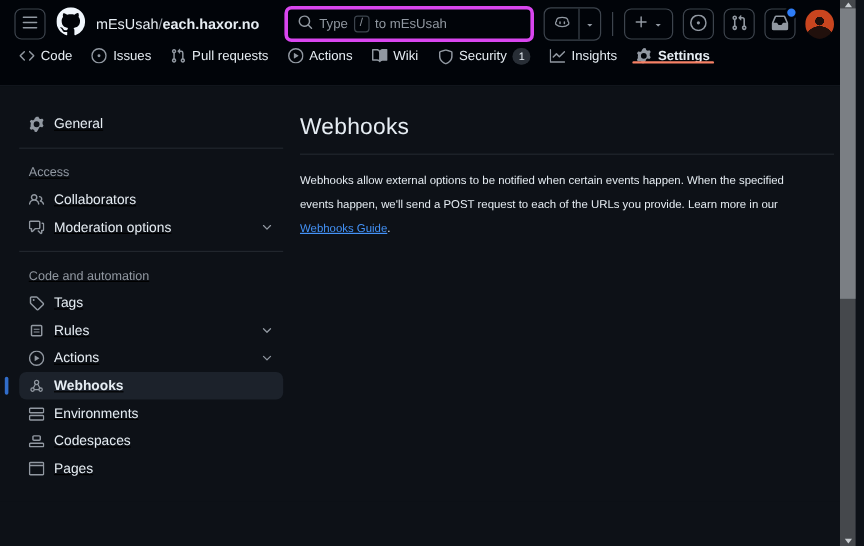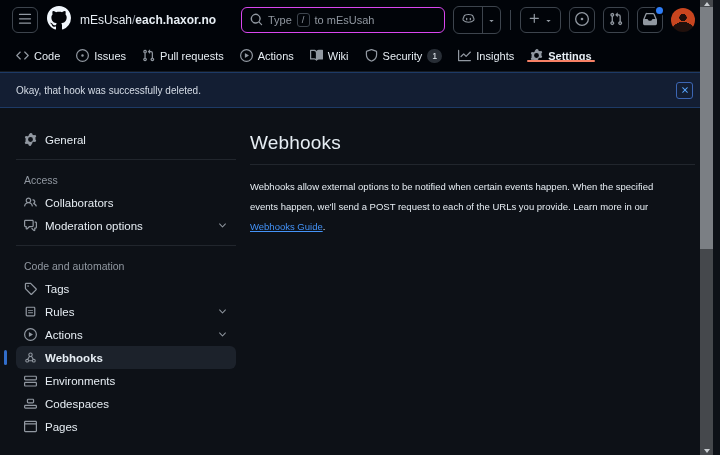--- a/index.html
+++ b/index.html
@@ -16,21 +16,21 @@
   .iconbtn{position:relative;width:26px;height:26px;flex:none;display:flex;align-items:center;justify-content:center;
     background:transparent;border:1px solid #3d444d;border-radius:6px;color:#9198a1;padding:0;cursor:pointer;}
   .iconbtn svg{width:14px;height:14px;}
   .logo{width:26px;height:26px;flex:none;display:flex;align-items:center;justify-content:center;color:#f0f6fc;}
   .logo svg{width:24px;height:24px;}
   .crumb{display:flex;align-items:center;gap:0;font-size:12px;color:#e6edf3;white-space:nowrap;}
   .crumb .sep{color:#9198a1;}
   .crumb .repo{font-weight:700;}
   .spacer{flex:1;}
   .search{width:186px;height:24px;flex:none;display:flex;align-items:center;gap:5px;padding:0 8px;
-    border:1px solid #d946ef;border-radius:6px;color:#9198a1;font-size:11px;cursor:text;}
+    border:3px solid #d946ef;border-radius:6px;color:#9198a1;font-size:11px;cursor:text;}
   .search svg{width:13px;height:13px;flex:none;}
   .key{border:1px solid #3d444d;border-radius:3px;font-size:9.5px;line-height:12px;padding:0 4px;}
   .split{display:flex;height:26px;flex:none;border:1px solid #3d444d;border-radius:6px;overflow:hidden;}
   .split button{background:none;border:none;color:#9198a1;display:flex;align-items:center;justify-content:center;padding:0;cursor:pointer;}
   .split button:first-child{width:29px;border-right:1px solid #3d444d;}
   .split button:last-child{width:17px;}
   .split svg{width:13px;height:13px;}
   .split .caret svg{width:9px;height:9px;}
   .vdiv{width:1px;height:20px;background:#3d444d;flex:none;margin:0 1px;}
   .combo{display:flex;align-items:center;gap:3px;height:26px;padding:0 7px;flex:none;
@@ -38,37 +38,37 @@
   .combo svg{width:13px;height:13px;}
   .combo .caret svg{width:9px;height:9px;}
   .dot{position:absolute;top:-3px;right:-3px;width:7px;height:7px;border-radius:50%;background:#2e7df7;border:2px solid #010409;}
   .avatar{width:24px;height:24px;flex:none;border-radius:50%;cursor:pointer;
     background:
       radial-gradient(circle at 50% 108%, #21100c 0 42%, rgba(0,0,0,0) 43%),
       radial-gradient(circle at 50% 40%, #1d0f0c 0 19%, rgba(0,0,0,0) 20%),
       radial-gradient(circle, #c8451f 0 70%, #7e2a10 100%);}
 
   
-  .repo-nav{height:32px;display:flex;align-items:center;padding:0 8px;background:#010409;border-bottom:1px solid #161b22;box-sizing:border-box;}
+  .repo-nav{height:32px;display:flex;align-items:flex-start;padding:0 8px;background:#010409;border-bottom:1px solid #161b22;box-sizing:border-box;}
   .tab{display:flex;align-items:center;gap:5px;padding:0 8px;font-size:11px;color:#e6edf3;position:relative;text-decoration:none;cursor:pointer;white-space:nowrap;}
   .tab svg{width:13px;height:13px;color:#9198a1;}
   .tab .counter{background:rgba(99,110,123,.4);border-radius:10px;font-size:9px;line-height:14px;padding:0 5px;color:#e6edf3;}
   .tab.active span.tlabel{font-weight:700;}
   .tab.active::after{content:"";position:absolute;left:5px;right:5px;bottom:0;height:2px;border-radius:2px;background:#f78166;}
 
   
   .banner{height:36px;background:#131e33;border-top:1px solid #1d3a66;border-bottom:1px solid #1d3a66;
     display:flex;align-items:center;padding:0 14px 0 16px;font-size:10px;color:#d5dce6;box-sizing:border-box;}
   .banner .close{margin-left:auto;width:17px;height:17px;flex:none;border:1px solid #3c66b4;border-radius:3px;
     background:transparent;color:#58a6ff;display:flex;align-items:center;justify-content:center;padding:0;cursor:pointer;}
   .banner .close svg{width:10px;height:10px;}
 
   
   .content{display:flex;height:346px;background:#0d1117;}
-  aside{width:244px;flex:none;padding:20px 8px 0 16px;box-sizing:border-box;}
+  aside{width:244px;flex:none;padding:20px 8px 0 16px;box-sizing:border-box;text-decoration:underline;}
   .sdivider{border-top:1px solid #21262d;margin:8px 0;}
   .slabel{font-size:10.5px;color:#9198a1;padding:6px 8px 5px;}
   .sitem{display:flex;align-items:center;gap:8px;height:23px;padding:0 8px;border-radius:6px;
     color:#e6edf3;font-size:11.5px;position:relative;text-decoration:none;cursor:pointer;box-sizing:border-box;}
   .sitem .sicon{display:flex;}
   .sitem svg{width:13px;height:13px;color:#9198a1;flex:none;}
   .sitem .chev{margin-left:auto;display:flex;}
   .sitem .chev svg{width:11px;height:11px;}
   .sitem.selected{background:#1c222b;font-weight:700;}
   .sitem.selected::before{content:"";position:absolute;left:-12px;top:4px;width:3px;height:15px;border-radius:2px;background:#316dca;}
@@ -228,28 +228,20 @@
       <a class="tab active">
         <span style="display:flex">
           <svg viewBox="0 0 16 16" fill="currentColor" aria-hidden="true">
             <path d="M8 0a8.2 8.2 0 0 1 1.701.178c.179.04.32.18.369.357l.33 1.192c.068.248.25.446.49.55.223.097.44.21.65.336.226.135.496.166.741.085l1.175-.388a.52.52 0 0 1 .503.127c.395.398.735.852 1.008 1.35a.52.52 0 0 1-.02.522l-.737 1.057a.768.768 0 0 0-.124.636c.044.238.067.483.067.733 0 .25-.023.495-.067.733a.768.768 0 0 0 .124.636l.737 1.057a.52.52 0 0 1 .02.522 8.06 8.06 0 0 1-1.008 1.35.52.52 0 0 1-.503.127l-1.175-.388a.768.768 0 0 0-.741.085 5.57 5.57 0 0 1-.65.336.768.768 0 0 0-.49.55l-.33 1.192a.52.52 0 0 1-.369.357A8.2 8.2 0 0 1 8 16a8.2 8.2 0 0 1-1.701-.178.52.52 0 0 1-.369-.357l-.33-1.192a.768.768 0 0 0-.49-.55 5.57 5.57 0 0 1-.65-.336.768.768 0 0 0-.741-.085l-1.175.388a.52.52 0 0 1-.503-.127 8.06 8.06 0 0 1-1.008-1.35.52.52 0 0 1 .02-.522l.737-1.057a.768.768 0 0 0 .124-.636A4.57 4.57 0 0 1 2 8c0-.25.023-.495.067-.733a.768.768 0 0 0-.124-.636l-.737-1.057a.52.52 0 0 1-.02-.522 8.06 8.06 0 0 1 1.008-1.35.52.52 0 0 1 .503-.127l1.175.388c.245.08.515.05.741-.085.21-.125.427-.239.65-.336a.768.768 0 0 0 .49-.55l.33-1.192a.52.52 0 0 1 .369-.357A8.2 8.2 0 0 1 8 0zm0 5a3 3 0 1 0 0 6 3 3 0 0 0 0-6z"></path>
           </svg>
         </span>
         <span class="tlabel">Settings</span>
       </a>
     </nav>
 
-  <div class="banner">
-    <span>Okay, that hook was successfully deleted.</span>
-    <button class="close">
-        <span><svg viewBox="0 0 16 16" fill="currentColor" aria-hidden="true">
-            <path d="M3.72 3.72a.75.75 0 0 1 1.06 0L8 6.94l3.22-3.22a.749.749 0 0 1 1.275.326.749.749 0 0 1-.215.734L9.06 8l3.22 3.22a.749.749 0 0 1-.326 1.275.749.749 0 0 1-.734-.215L8 9.06l-3.22 3.22a.751.751 0 0 1-1.042-.018.751.751 0 0 1-.018-1.042L6.94 8 3.72 4.78a.75.75 0 0 1 0-1.06z"></path>
-          </svg></span>
-      </button>
-  </div>
 
   <div class="content">
     <aside id="sidebar">
         <a class="sitem">
           <span class="sicon">
             <svg viewBox="0 0 16 16" fill="currentColor" aria-hidden="true">
               <path d="M8 0a8.2 8.2 0 0 1 1.701.178c.179.04.32.18.369.357l.33 1.192c.068.248.25.446.49.55.223.097.44.21.65.336.226.135.496.166.741.085l1.175-.388a.52.52 0 0 1 .503.127c.395.398.735.852 1.008 1.35a.52.52 0 0 1-.02.522l-.737 1.057a.768.768 0 0 0-.124.636c.044.238.067.483.067.733 0 .25-.023.495-.067.733a.768.768 0 0 0 .124.636l.737 1.057a.52.52 0 0 1 .02.522 8.06 8.06 0 0 1-1.008 1.35.52.52 0 0 1-.503.127l-1.175-.388a.768.768 0 0 0-.741.085 5.57 5.57 0 0 1-.65.336.768.768 0 0 0-.49.55l-.33 1.192a.52.52 0 0 1-.369.357A8.2 8.2 0 0 1 8 16a8.2 8.2 0 0 1-1.701-.178.52.52 0 0 1-.369-.357l-.33-1.192a.768.768 0 0 0-.49-.55 5.57 5.57 0 0 1-.65-.336.768.768 0 0 0-.741-.085l-1.175.388a.52.52 0 0 1-.503-.127 8.06 8.06 0 0 1-1.008-1.35.52.52 0 0 1 .02-.522l.737-1.057a.768.768 0 0 0 .124-.636A4.57 4.57 0 0 1 2 8c0-.25.023-.495.067-.733a.768.768 0 0 0-.124-.636l-.737-1.057a.52.52 0 0 1-.02-.522 8.06 8.06 0 0 1 1.008-1.35.52.52 0 0 1 .503-.127l1.175.388c.245.08.515.05.741-.085.21-.125.427-.239.65-.336a.768.768 0 0 0 .49-.55l.33-1.192a.52.52 0 0 1 .369-.357A8.2 8.2 0 0 1 8 0zm0 5a3 3 0 1 0 0 6 3 3 0 0 0 0-6z"></path>
             </svg>
           </span>
           <span class="slbl">General</span>

